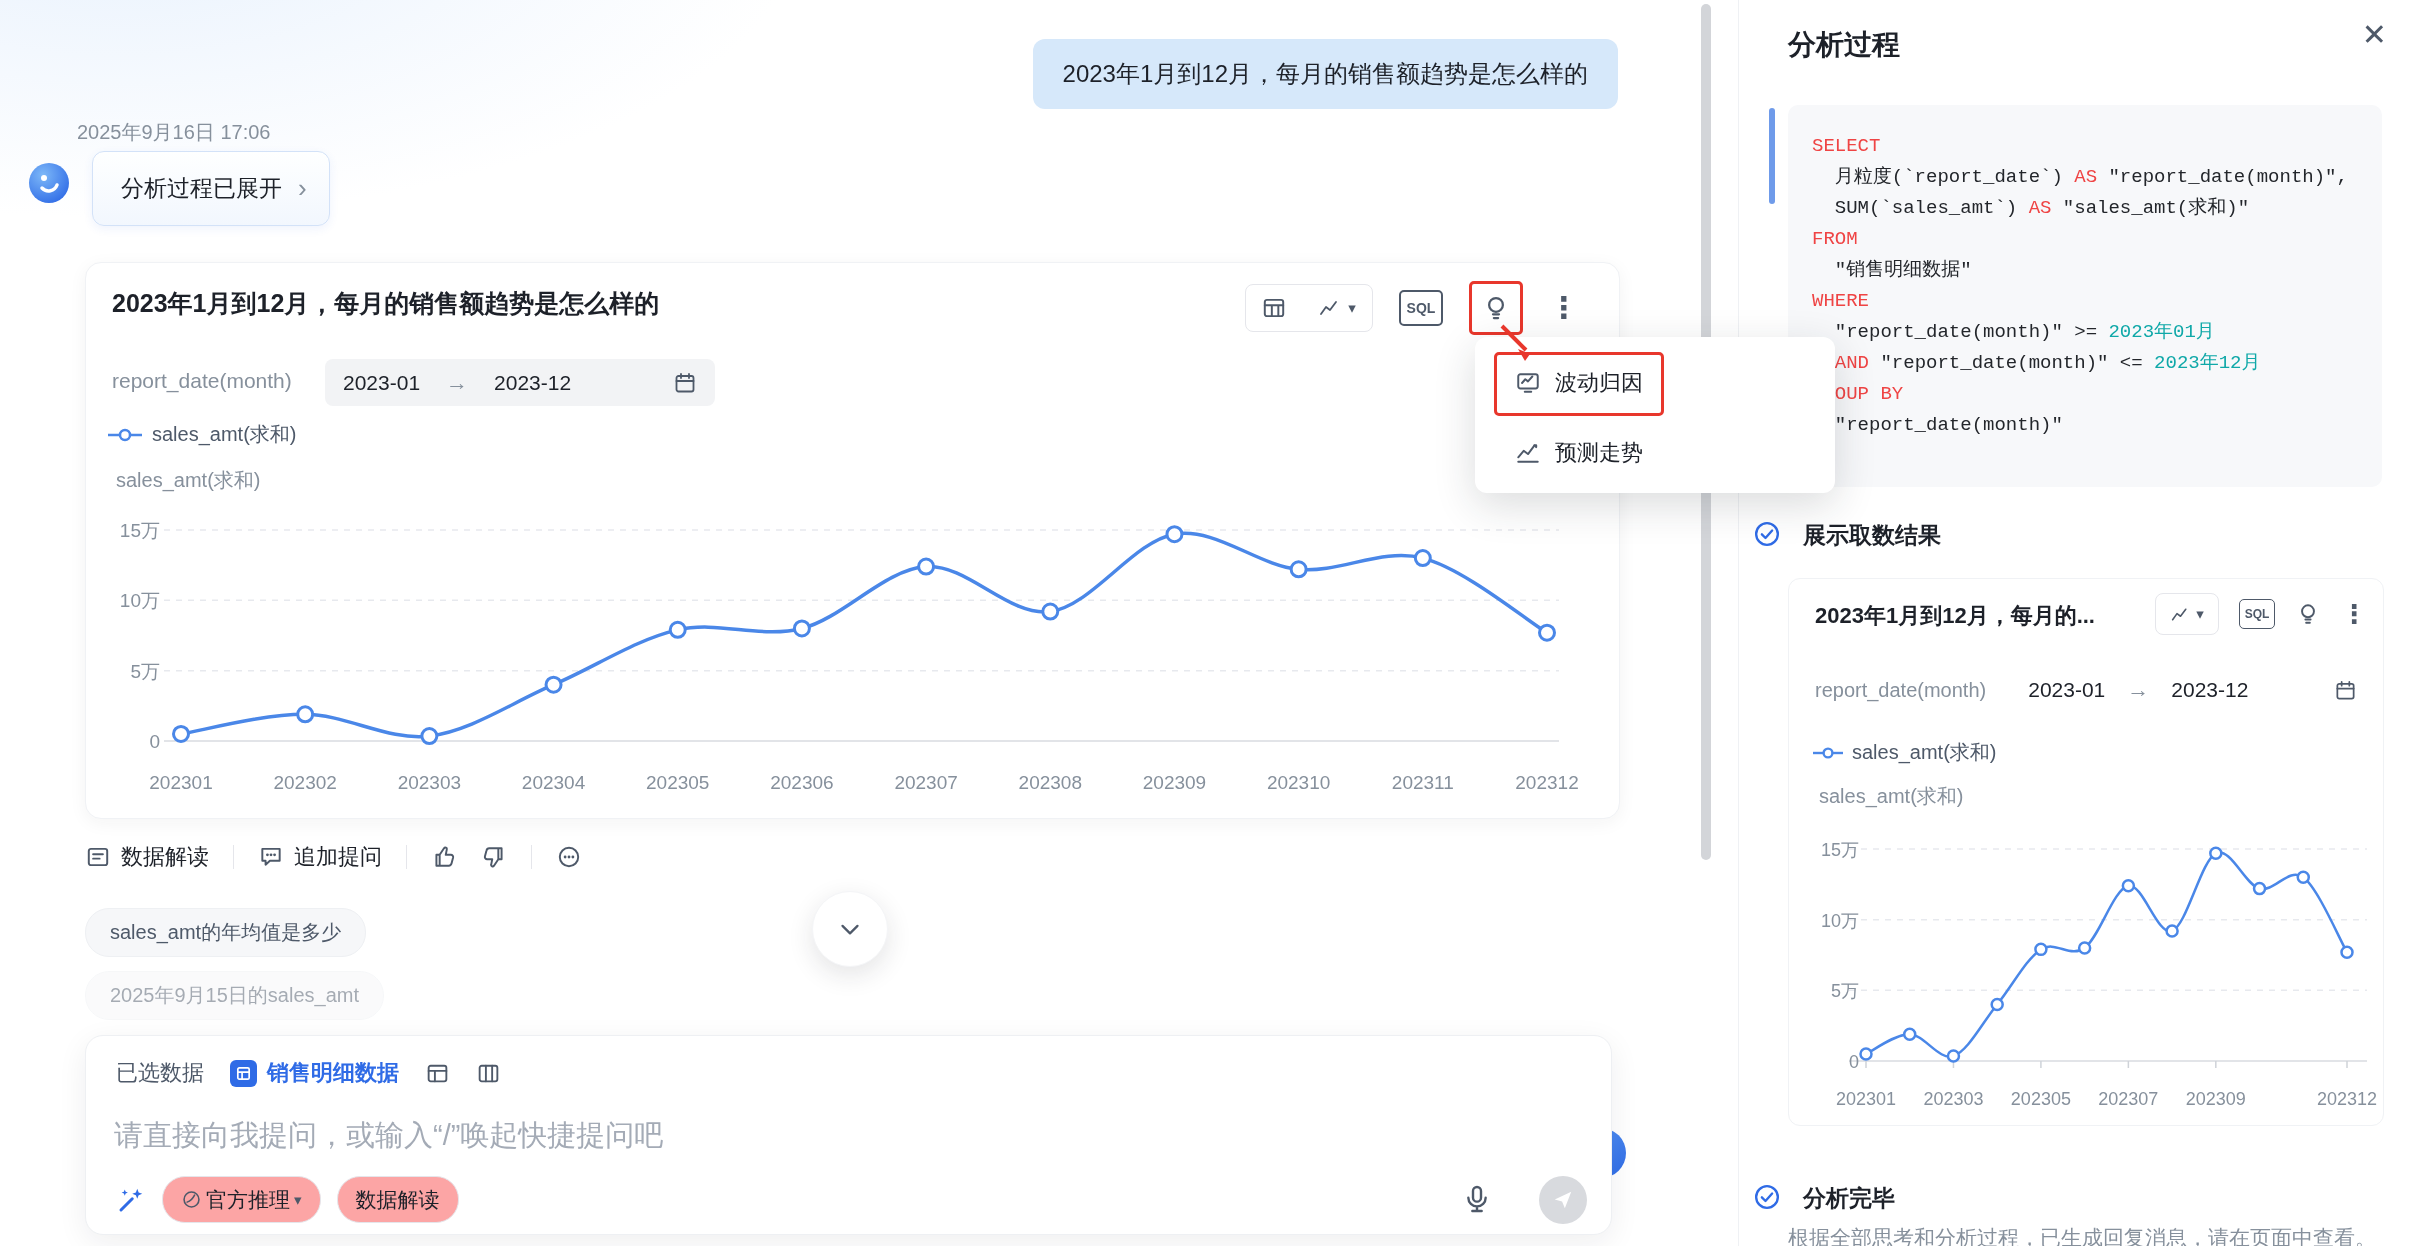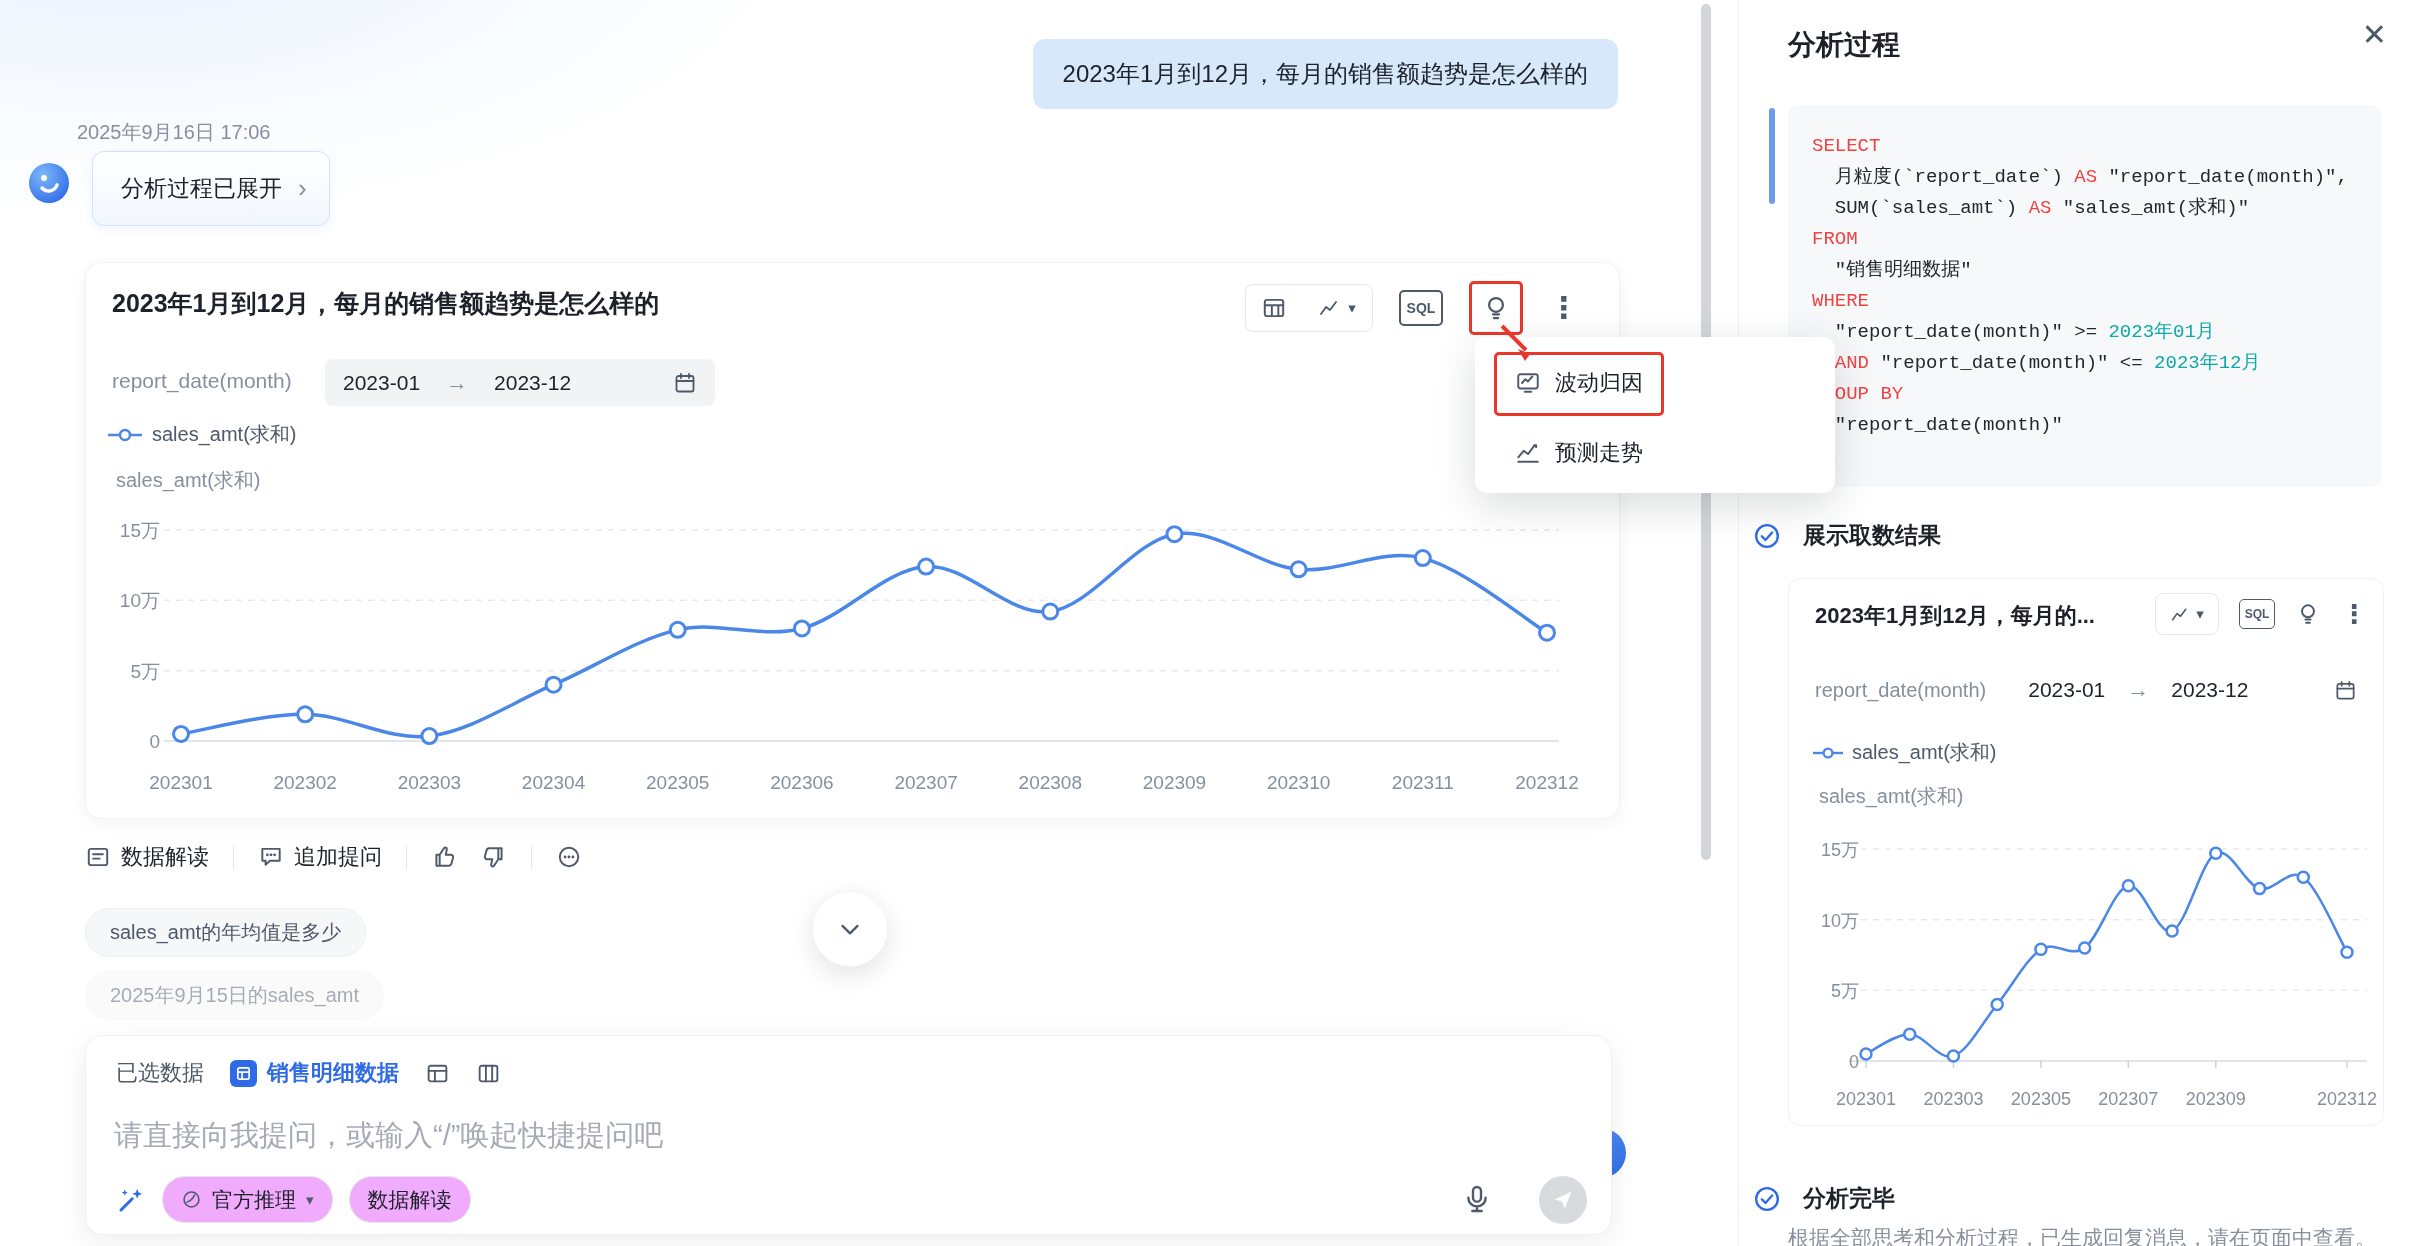--- a/index.html
+++ b/index.html
@@ -62,21 +62,21 @@
   
   .composer{left:85px;top:1035px;width:1525px;height:198px;background:#fff;border:1px solid #eef0f3;
             border-radius:18px;box-shadow:0 8px 30px rgba(31,35,41,.07);z-index:10;}
   .row1{left:30px;top:22px;display:flex;align-items:center;gap:26px;}
   .sel-label{font-size:22px;color:#4e5969;}
   .ds-chip{display:flex;align-items:center;gap:10px;color:#2f6be6;font-size:22px;font-weight:600;}
   .ds-ico{width:27px;height:27px;border-radius:6px;background:#2f6be6;display:flex;align-items:center;justify-content:center;}
   .row2{left:28px;top:80px;font-size:29px;color:#a4abb6;width:1300px;}
   .row3{left:30px;top:140px;display:flex;align-items:center;gap:16px;}
   .pill{height:45px;border:1px solid #e5e6eb;border-radius:23px;display:flex;align-items:center;
-        gap:10px;padding:0 18px;font-size:21px;background:#f0abfc;}
+        gap:4px;padding:0 18px;font-size:21px;background:#fca5a5;}
   .mic{position:absolute;right:118px;top:147px;}
   .send{position:absolute;right:24px;top:140px;width:48px;height:48px;border-radius:50%;
         background:#d8dade;display:flex;align-items:center;justify-content:center;}
   .fab{left:1576px;top:1128px;width:50px;height:50px;border-radius:50%;
        background:linear-gradient(135deg,#5a9af5,#2f6be6);z-index:5;}
 
   .msb{left:1701px;top:4px;width:10px;height:856px;background:#d3d5d9;border-radius:5px;z-index:15;}
 
   
   .dropdown{left:1475px;top:337px;width:360px;height:156px;background:#fff;border-radius:12px;
@@ -90,21 +90,21 @@
   
   .panel{left:1738px;top:0;width:678px;height:1246px;background:#fff;border-left:1px solid #eff1f4;z-index:8;}
   .p-title{left:49px;top:26px;font-size:28px;font-weight:700;}
   .p-close{right:30px;top:20px;font-size:30px;color:#4e5969;line-height:1;}
   .p-sb{left:30px;top:108px;width:6px;height:96px;background:#6f9bea;border-radius:3px;}
   .sqlblock{left:49px;top:105px;width:594px;height:382px;background:#f7f8fa;border-radius:10px;
             padding:26px 0 0 24px;box-sizing:border-box;overflow:hidden;
             font-family:"Liberation Mono","DejaVu Sans Mono",monospace;font-size:19px;
             line-height:31px;white-space:pre;}
   .tok-kw{color:#ef4444;} .tok-val{color:#0fa8a8;} .tok-pl{color:#23262b;}
-  .step{display:flex;align-items:center;gap:22px;font-size:23px;font-weight:600;left:14px;}
+  .step{display:flex;align-items:flex-start;gap:22px;font-size:23px;font-weight:600;left:14px;}
   .step1{top:520px;} .step2{top:1183px;}
   .minicard{left:49px;top:578px;width:594px;height:546px;border:1px solid #f0f2f5;border-radius:12px;background:#fff;}
   .m-title{left:26px;top:22px;font-size:22px;font-weight:700;}
   .m-toolbar{right:16px;top:14px;display:flex;align-items:center;gap:20px;}
   .m-pill{height:40px;width:62px;border:1px solid #e5e6eb;border-radius:8px;display:flex;
           align-items:center;justify-content:center;gap:5px;}
   .m-sql{width:34px;height:28px;border-width:1.5px;font-size:12px;}
   .m-filter{left:26px;top:98px;width:542px;display:flex;align-items:center;font-size:20px;color:#86909c;}
   .m-filter .d{color:#1d2129;font-size:21px;}
   .m-filter .gap1{width:42px;} .m-filter .gap2{width:22px;}

